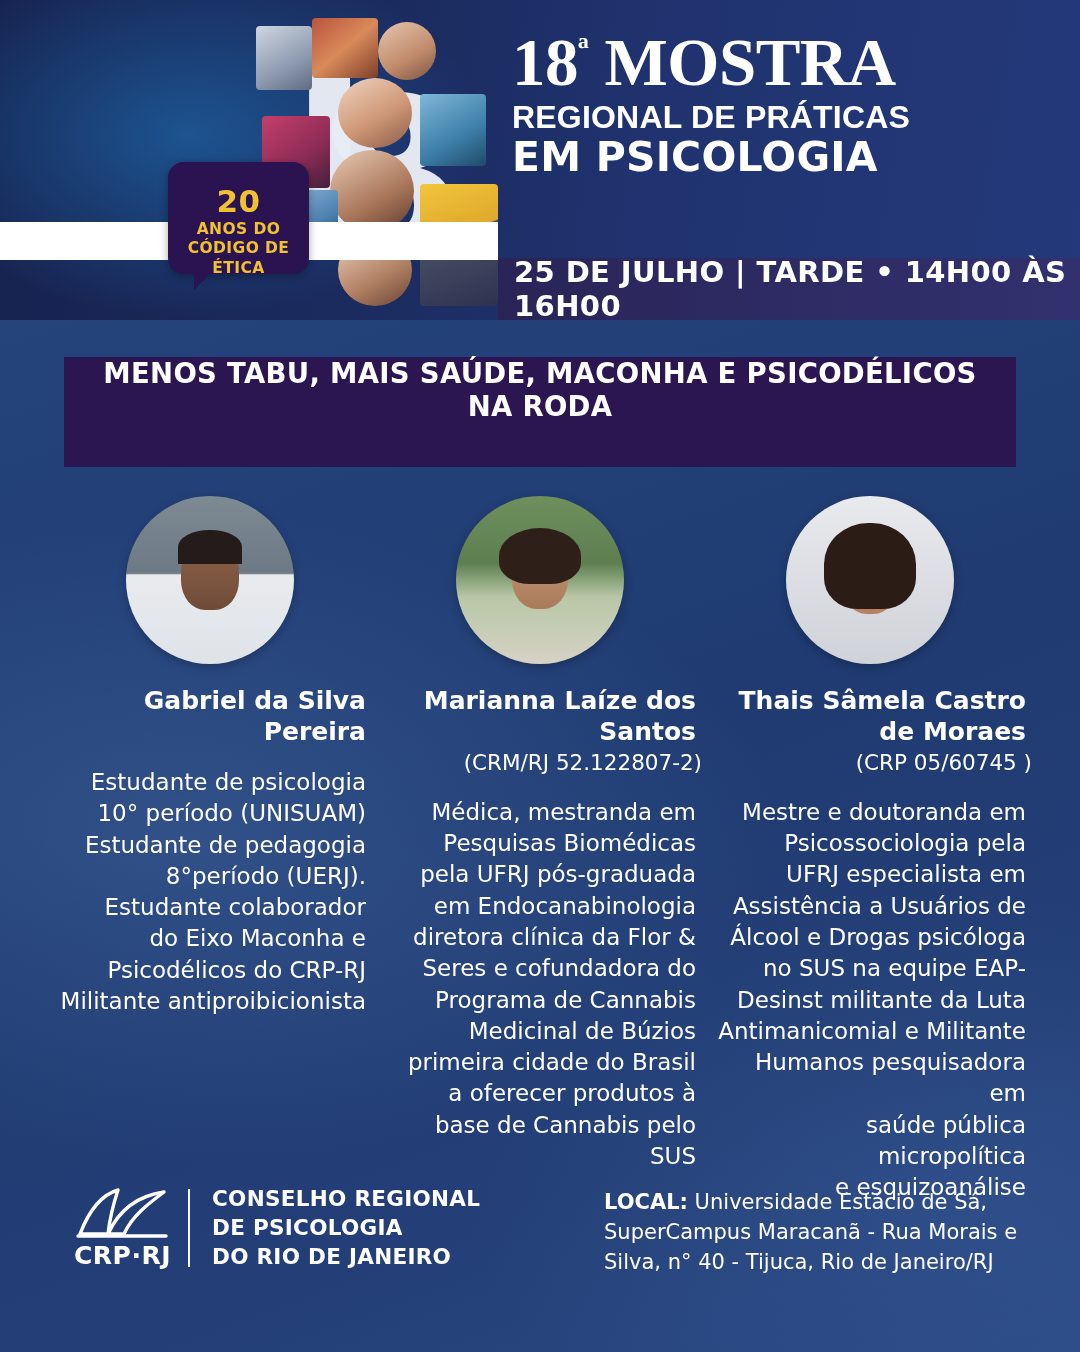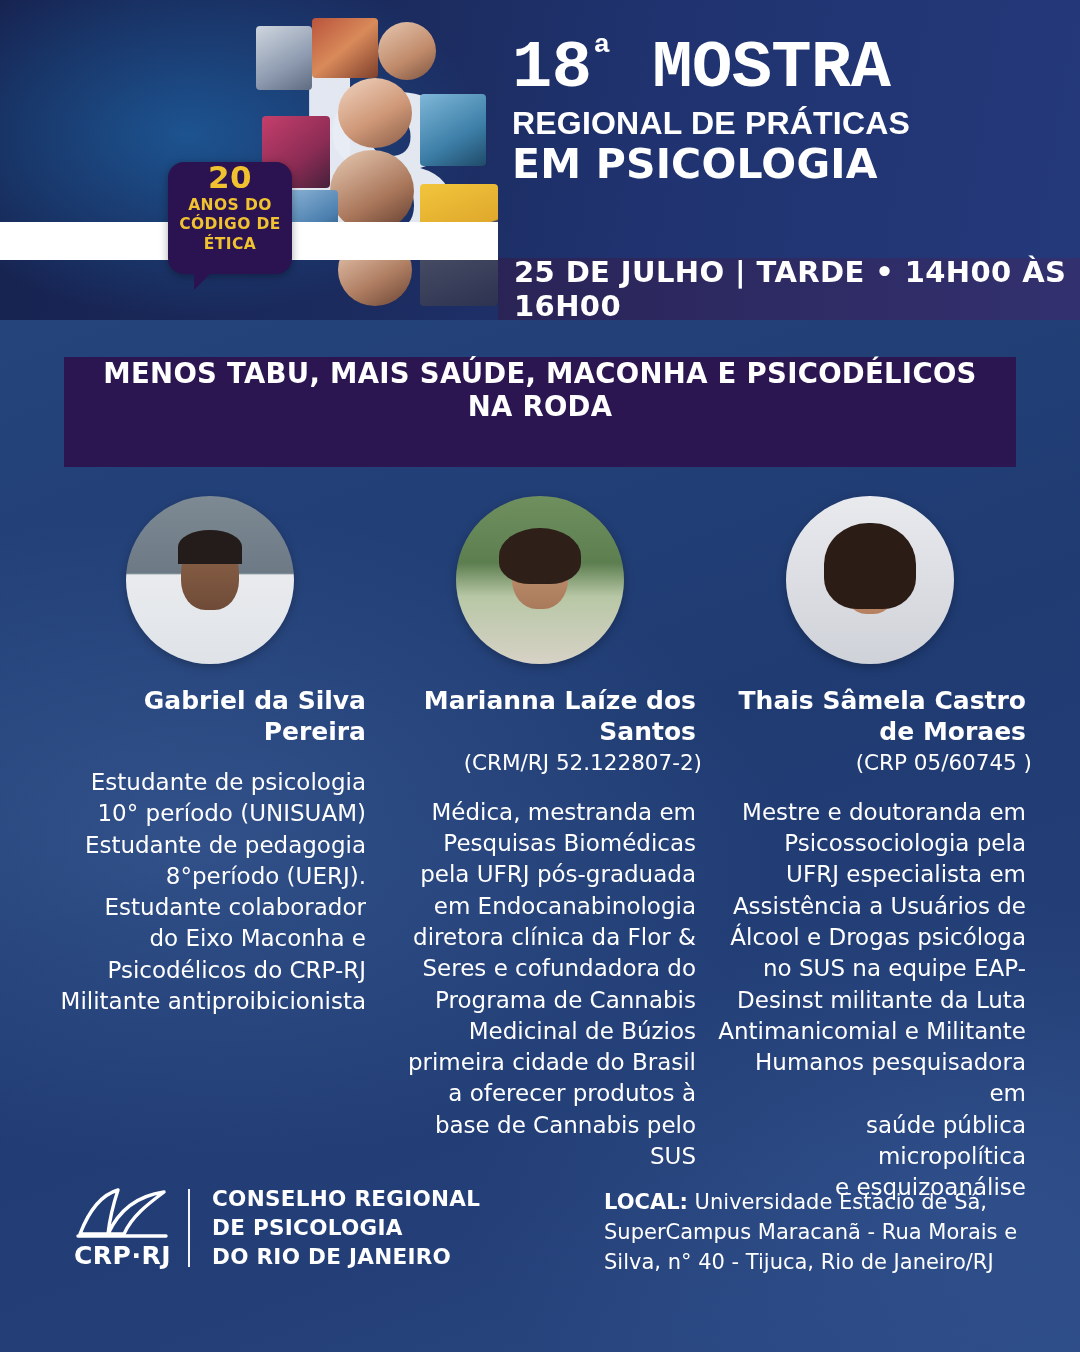--- a/index.html
+++ b/index.html
@@ -90,27 +90,27 @@
   .t9 { left: 232px; top: 176px; width: 78px; height: 122px; }
   .t9 i { background: linear-gradient(160deg,#f2c53c 0%,#e0a92c 42%,#4a4e66 43%,#2c3350 100%); }
   .t10 { left: 92px; top: 182px; width: 58px; height: 58px; }
   .t10 i { background: linear-gradient(150deg,#8fb6d9,#4b7fae 60%,#26455f); }
 
   
   .badge20 {
     position: absolute;
     left: 168px;
     top: 162px;
-    width: 124px;
+    width: 141px;
     height: 112px;
     background: #2b1250;
     border-radius: 16px;
     color: #f0c230;
     text-align: center;
-    padding-top: 0;
+    padding-top: 24px;
     z-index: 3;
     box-shadow: 0 2px 8px rgba(0,0,0,0.35);
   }
   .badge20::after {
     content: "";
     position: absolute;
     left: 26px;
     bottom: -16px;
     border-left: 18px solid #2b1250;
     border-bottom: 18px solid transparent;
@@ -145,26 +145,25 @@
   
   .title-block {
     position: absolute;
     left: 512px;
     top: 30px;
     right: 22px;
     color: #ffffff;
     z-index: 4;
   }
   .t-line1 {
-    font-family: Liberation Mono, monospace;
+    font-family: Liberation Serif, serif;
     font-weight: 700;
     font-size: 67px;
     line-height: 0.98;
     letter-spacing: -0.5px;
-    margin-top: 6px;
   }
   .t-line1 sup { font-size: 36px; vertical-align: super; }
   .t-line2 {
     font-family: Liberation Sans, sans-serif;
     font-weight: 700;
     font-size: 32px;
     line-height: 1.12;
     margin-top: 4px;
     letter-spacing: 0.2px;
   }

